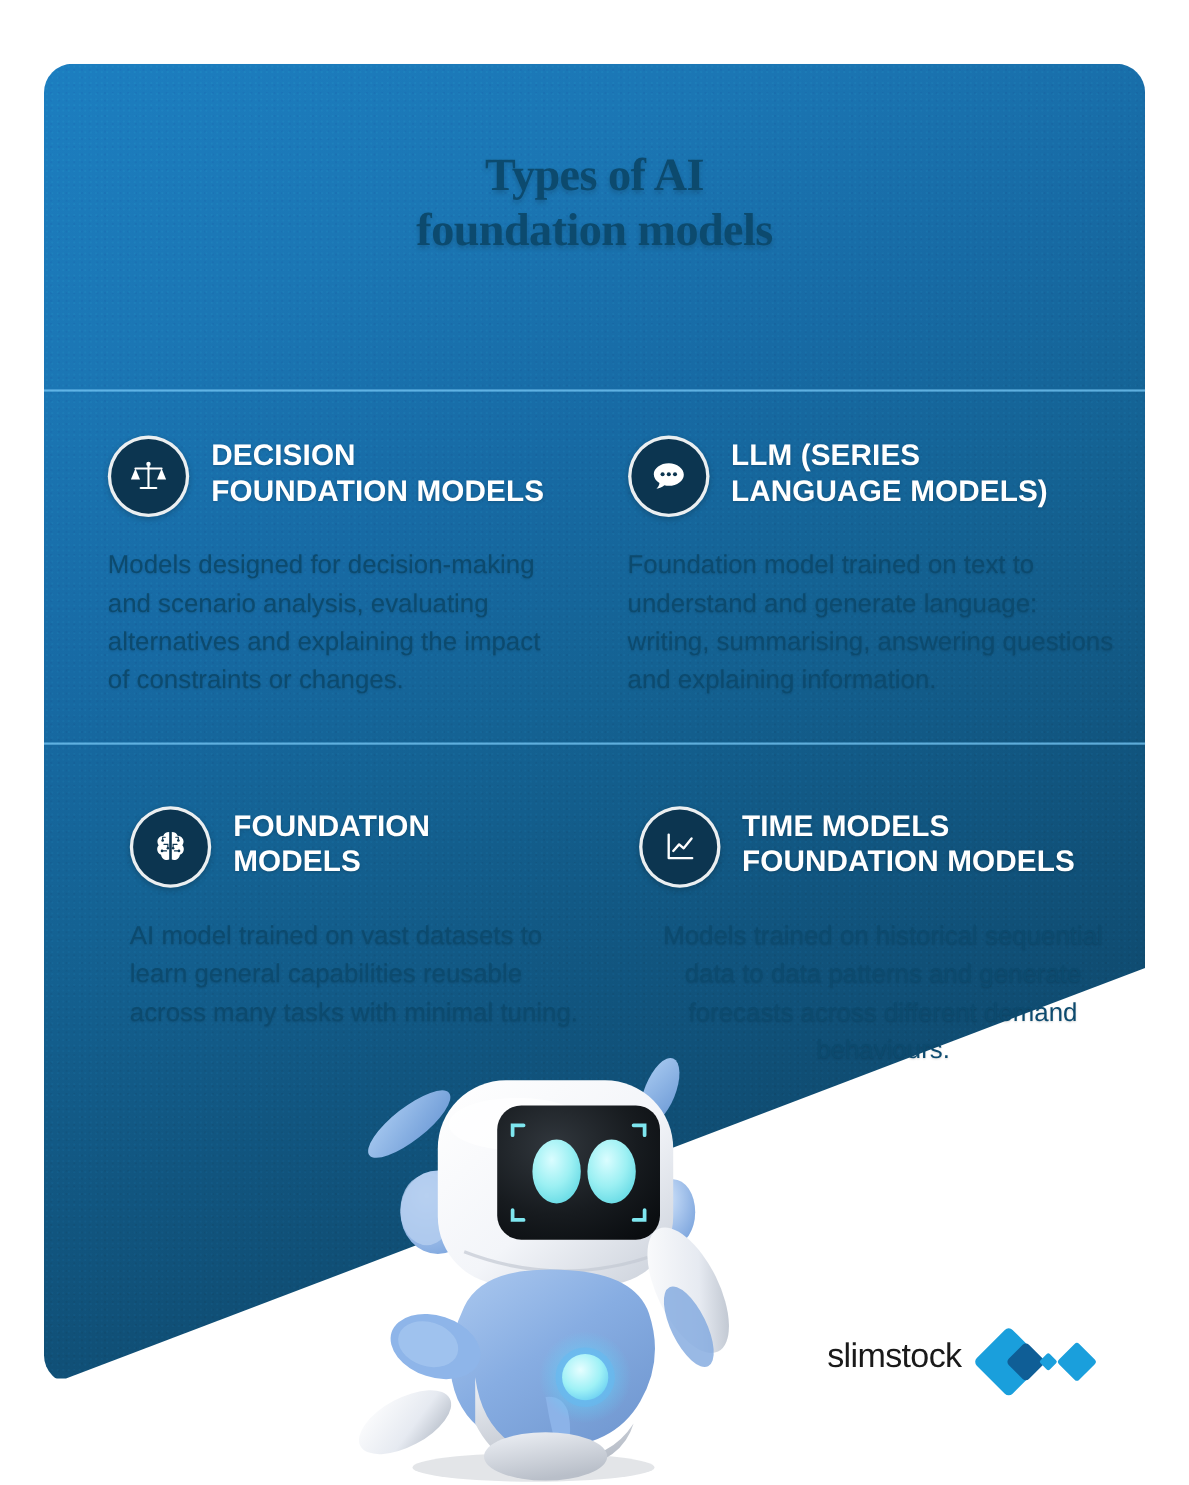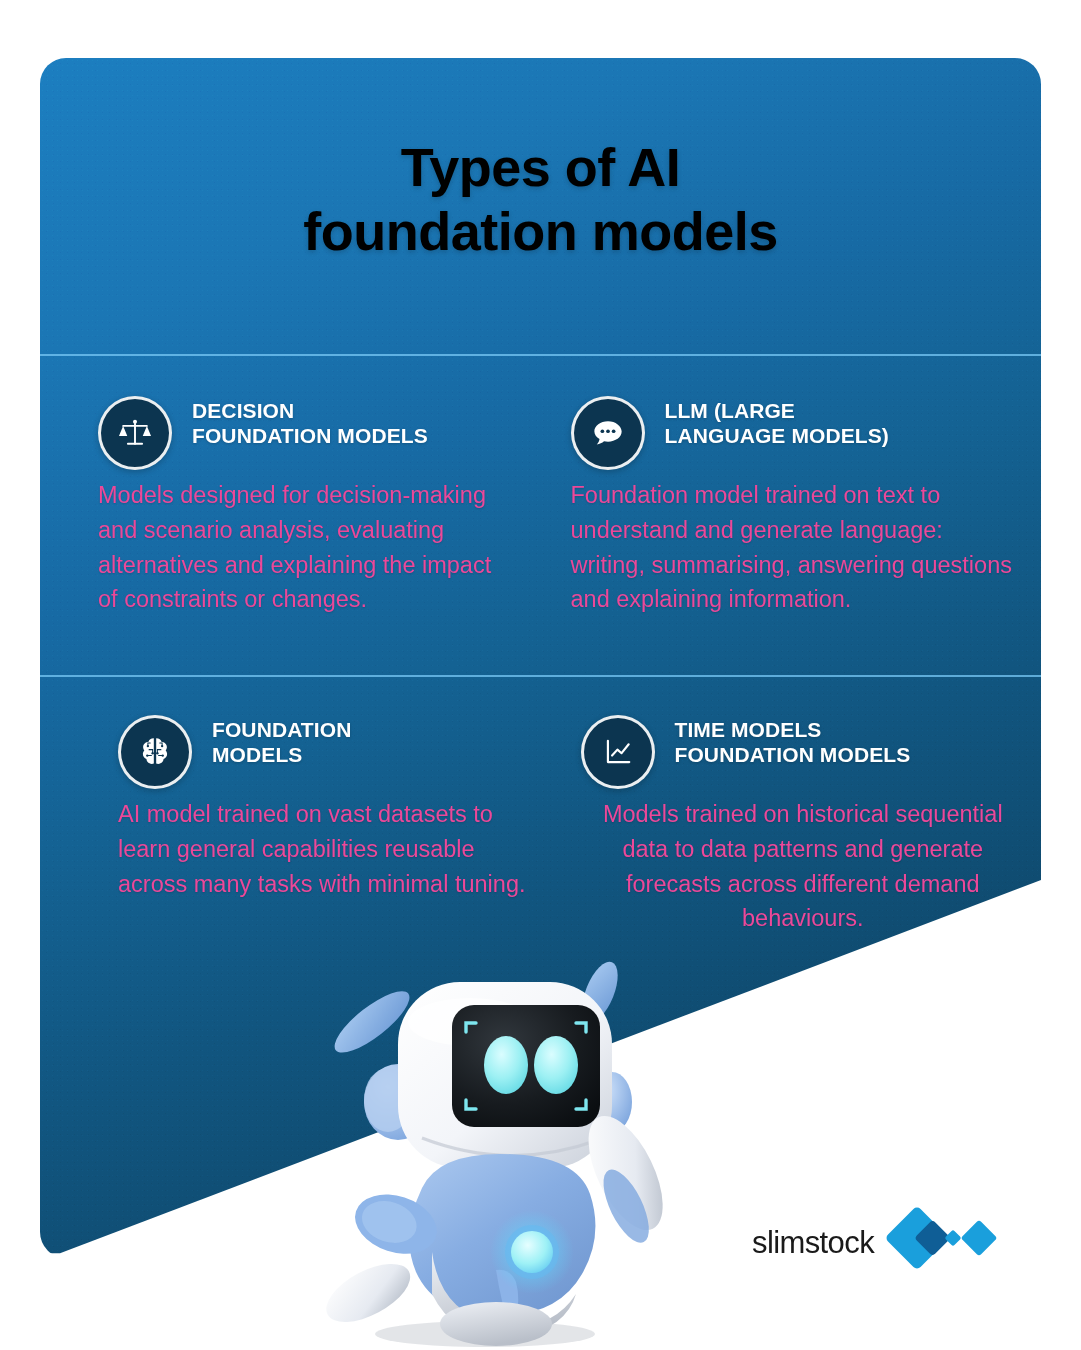--- a/index.html
+++ b/index.html
@@ -40,24 +40,25 @@
       radial-gradient(rgba(0,0,0,.18) .7px, transparent .8px);
     background-size:5px 5px, 7px 7px;
     background-position:0 0, 3px 2px;
     -webkit-clip-path: polygon(0 0, 100% 0, 100% 68.5%, 2% 99.6%, 0 99.6%);
     clip-path: polygon(0 0, 100% 0, 100% 68.5%, 2% 99.6%, 0 99.6%);
   }
 
   
   .title{
     position:absolute; left:0; top:78px; width:100%;
-    text-align:center; color:#000000;
-    font-size:54px; font-weight:700; line-height:1.18;
+    text-align:center; color:#0c4a6e;
+    font-size:42px; font-weight:700; line-height:1.18;
     letter-spacing:-.5px;
     text-shadow:0 2px 5px rgba(0,0,0,.18);
+    font-family:Liberation Serif, serif;
   }
   .title .l2{ display:block; }
 
   
   .divider{
     position:absolute; left:0; width:100%; height:2px;
     background:rgba(120,200,245,.75);
   }
   .div-1{ top:296px; }
   .div-2{ top:617px; }
@@ -77,41 +78,41 @@
     width:74px; height:74px; border-radius:50%;
     background:#0c3550;
     border:3px solid rgba(255,255,255,.92);
     display:flex; align-items:center; justify-content:center;
     box-shadow:0 2px 6px rgba(0,0,0,.22);
     margin-top:2px;
   }
   .icon-circle svg{ width:38px; height:38px; display:block; }
 
   .cell-title{
-    color:#fff; font-size:21px; font-weight:600;
+    color:#fff; font-size:27px; font-weight:600;
     line-height:1.20; letter-spacing:.1px;
     padding-top:4px;
     text-shadow:0 1px 3px rgba(0,0,0,.2);
   }
   .cell-body{
-    color:#ec4899; font-size:23.5px; line-height:1.48;
-    margin-top:8px; font-weight:400;
+    color:#0c4a6e; font-size:23.5px; line-height:1.48;
+    margin-top:26px; font-weight:400;
     text-shadow:0 1px 2px rgba(0,0,0,.16);
     max-width:430px;
   }
   .cell.right .cell-body{ max-width:445px; }
   .cell-body.centered{ text-align:center; }
 
   
   .robot{ position:absolute; left:300px; top:952px; width:420px; height:398px; }
 
   
   .logo{
     position:absolute; left:752px; top:1215px;
-    display:flex; align-items:flex-end; gap:20px;
+    display:flex; align-items:flex-start; gap:20px;
   }
   .logo-word{
     font-size:31px; color:#1a1a1a; letter-spacing:-.6px;
     font-weight:400; font-family:"Liberation Sans", sans-serif;
   }
   .logo-marks{ display:flex; align-items:center; gap:7px; }
   .dia{ background:#1a9fdc; transform:rotate(45deg); }
   .dia-lg{ width:46px; height:46px; border-radius:5px; position:relative; }
   .dia-lg::after{
     content:""; position:absolute; right:-1px; top:-1px;
@@ -168,21 +169,21 @@
               <svg viewBox="0 0 64 64">
                 <path d="M32 12c-12.7 0-23 7.6-23 17 0 5.4 3.4 10.2 8.7 13.3
                          -0.4 3.5-2.1 6.6-4.6 8.9 4.7-0.6 9-2.6 12.2-5.4
                          2.1 0.5 4.4 0.8 6.7 0.8 12.7 0 23-7.6 23-17S44.7 12 32 12z" fill="#fff"></path>
                 <circle cx="22.5" cy="29" r="3.1" fill="#0c3550"></circle>
                 <circle cx="32" cy="29" r="3.1" fill="#0c3550"></circle>
                 <circle cx="41.5" cy="29" r="3.1" fill="#0c3550"></circle>
               </svg>
             </div>
             <div class="cell-title">
-              <span>LLM (LARGE</span><br>
+              <span>LLM (SERIES</span><br>
               <span>LANGUAGE MODELS)</span>
             </div>
           </div>
           <div class="cell-body">Foundation model trained on text to understand and generate language: writing, summarising, answering questions and explaining information.</div>
         </div>
 
       </div>
 
       <div class="row" style="margin-top:56px;padding-left:20px;">
 

